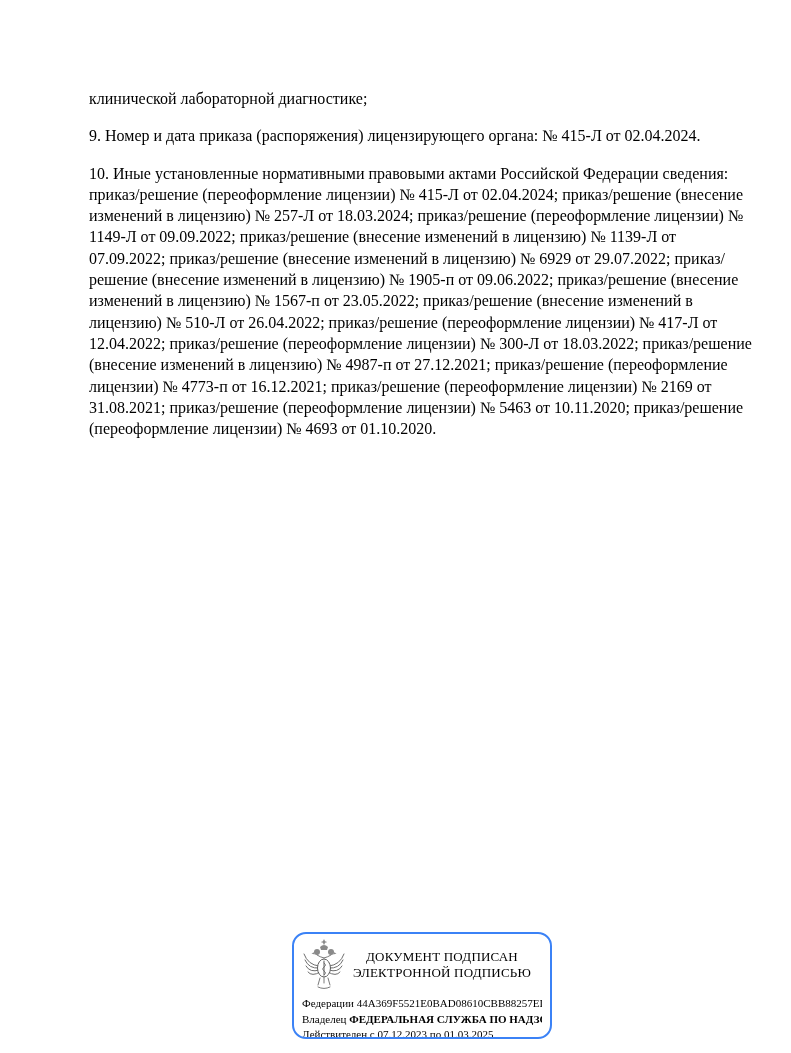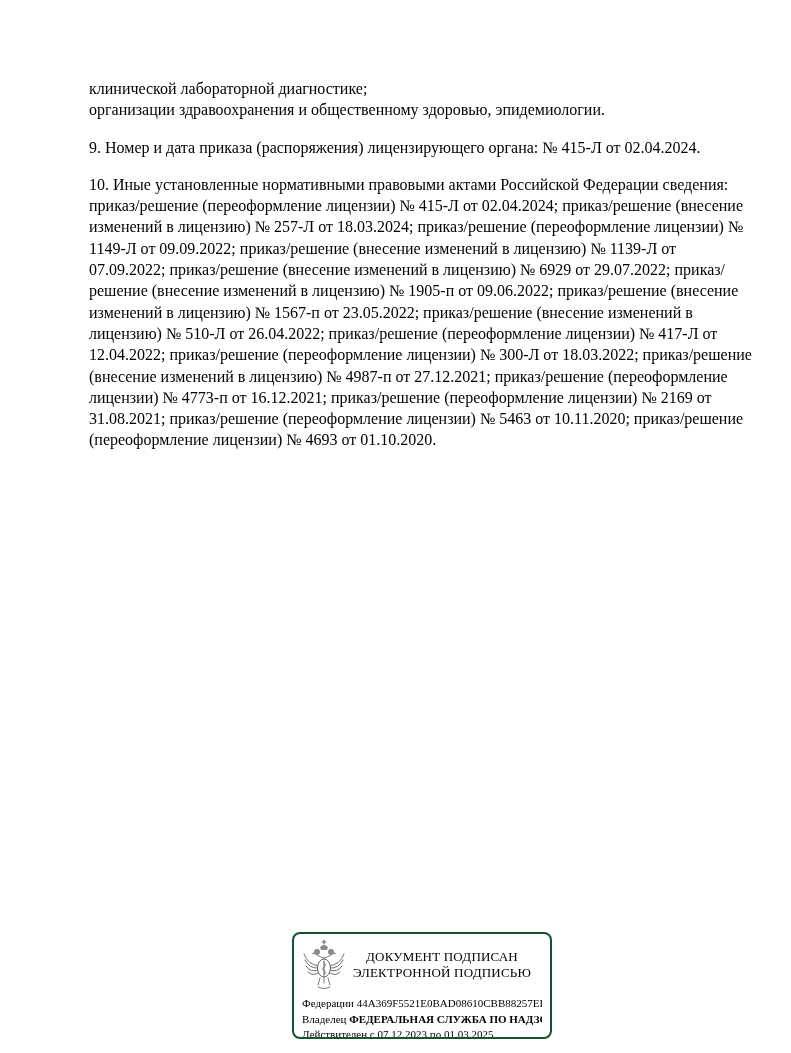--- a/index.html
+++ b/index.html
@@ -6,35 +6,35 @@
   body {
     width:791px; height:1053px;
     background:#ffffff;
     position:relative;
     font-family:"Liberation Serif", serif;
     color:#000;
     overflow:hidden;
   }
   .content {
     position:absolute;
-    left:89px; top:62px;
+    left:89px; top:72px;
     width:679px;
     font-size:16px;
     line-height:21.3px;
   }
   .content p { margin:0 13px 16px 0; }
   .cont-lines { padding-left:18px; }
 
   .stamp {
     position:absolute;
     left:292px; top:932px;
     width:260px; height:107px;
     box-sizing:border-box;
-    border:2px solid #14532d;
-    border-radius:8px;
+    border:2px solid #3b82f6;
+    border-radius:14px;
     padding:5px 8px 4px 8px;
     background:#fff;
     overflow:hidden;
   }
   .stamp-top { display:flex; align-items:center; }
   .emblem { width:44px; height:52px; flex:0 0 auto; }
   .stamp-title {
     flex:1;
     text-align:center;
     font-size:13px;
@@ -46,21 +46,20 @@
   .info-line { white-space:nowrap; overflow:hidden; }
   .info-line .val-bold { font-weight:bold; }
 </style>
 </head>
 <body>
 
 <div class="content">
   <p class="cont-lines">
     </p>
     <div>клинической лабораторной диагностике;</div>
-    <div>организации здравоохранения и общественному здоровью, эпидемиологии.</div>
   <p></p>
   <p>9. Номер и дата приказа (распоряжения) лицензирующего органа: № 415-Л от 02.04.2024.</p>
   <p>10. Иные установленные нормативными правовыми актами Российской Федерации сведения: приказ/решение (переоформление лицензии) № 415-Л от 02.04.2024; приказ/решение (внесение изменений в лицензию) № 257-Л от 18.03.2024; приказ/решение (переоформление лицензии) № 1149-Л от 09.09.2022; приказ/решение (внесение изменений в лицензию) № 1139-Л от 07.09.2022; приказ/решение (внесение изменений в лицензию) № 6929 от 29.07.2022; приказ/решение (внесение изменений в лицензию) № 1905-п от 09.06.2022; приказ/решение (внесение изменений в лицензию) № 1567-п от 23.05.2022; приказ/решение (внесение изменений в лицензию) № 510-Л от 26.04.2022; приказ/решение (переоформление лицензии) № 417-Л от 12.04.2022; приказ/решение (переоформление лицензии) № 300-Л от 18.03.2022; приказ/решение (внесение изменений в лицензию) № 4987-п от 27.12.2021; приказ/решение (переоформление лицензии) № 4773-п от 16.12.2021; приказ/решение (переоформление лицензии) № 2169 от 31.08.2021; приказ/решение (переоформление лицензии) № 5463 от 10.11.2020; приказ/решение (переоформление лицензии) № 4693 от 01.10.2020.</p>
 </div>
 
 <div class="stamp">
   <div class="stamp-top">
     <svg class="emblem" viewBox="0 0 44 52" fill="none" stroke="#6e6e6e" stroke-width="1" stroke-linecap="round">
 
       <path d="M22 1 v4 M20 3 h4" stroke-width="1.2"></path>

